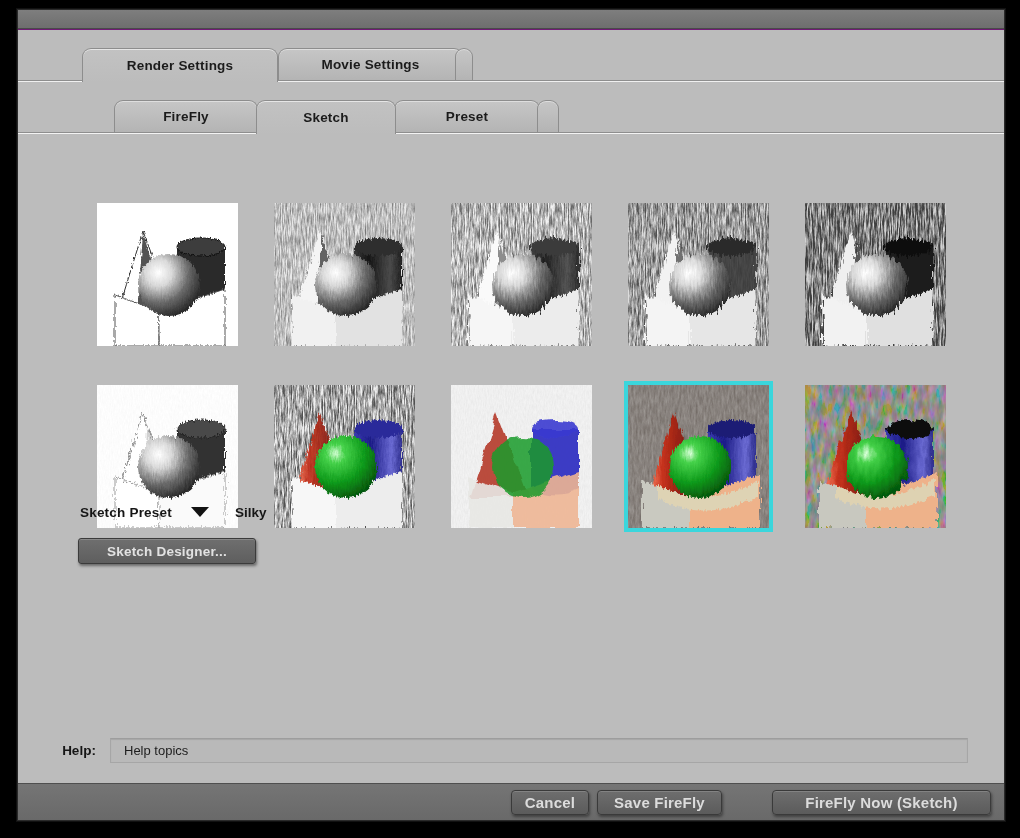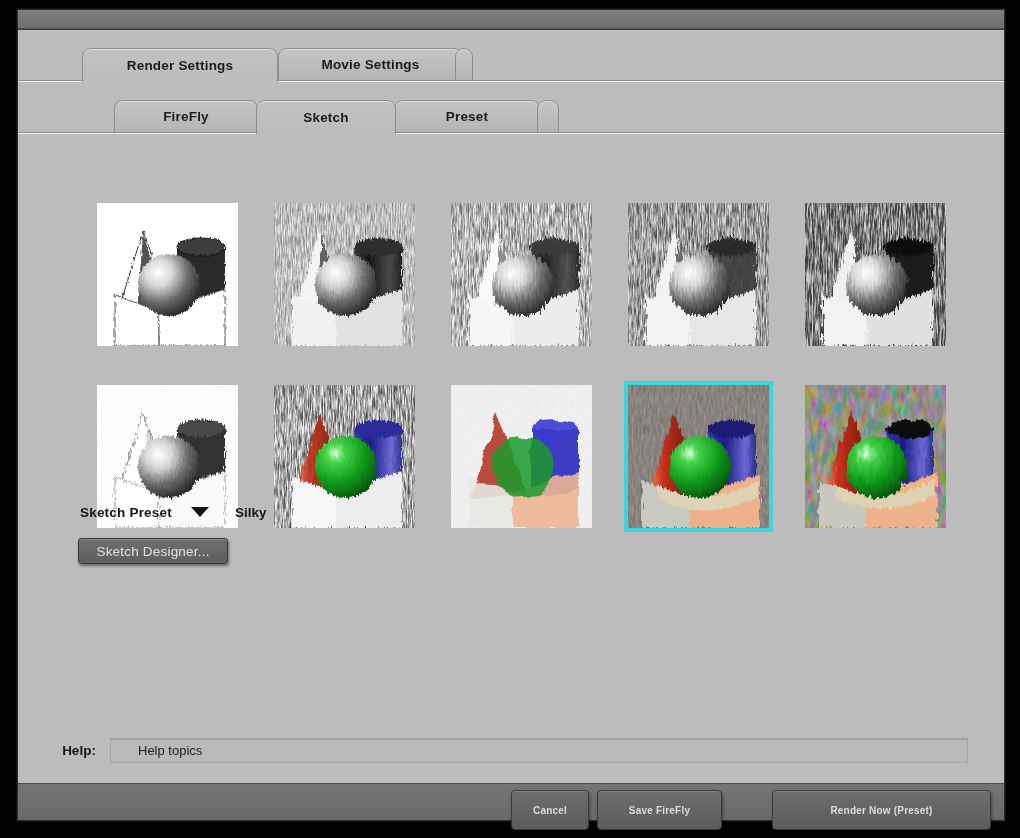--- a/index.html
+++ b/index.html
@@ -110,65 +110,65 @@
     cursor: pointer;
   }
   .preset-value {
     margin-left: 26px;
     font-size: 13.5px; font-weight: bold; color: #161616;
   }
 
   
   .sd-btn {
     position: absolute; left: 60px; top: 404px;
-    width: 150px; height: 26px;
+    width: 178px; height: 26px;
     background: linear-gradient(#6f6f6f, #5e5e5e);
     border: 1px solid #3b3b3b;
     border-radius: 3px;
     color: #e2e2e2;
-    font-size: 13.5px; font-weight: normal;
+    font-size: 13.5px; font-weight: bold;
     display: flex; align-items: center; justify-content: center;
     box-shadow: 1px 2px 3px rgba(0,0,0,.45), inset 0 1px 0 rgba(255,255,255,.18);
     cursor: pointer; letter-spacing: .2px;
   }
 
   
   .help-row {
     position: absolute; left: 30px; top: 604px;
     display: flex; align-items: center; width: 920px; text-align: center;
   }
   .help-label {
     font-size: 13.5px; font-weight: bold; color: #161616;
     width: 62px;
   }
   .help-field {
     flex: 1; height: 25px;
     background: #b9b9b9;
     border: 1px solid #a6a6a6;
     border-top-color: #9d9d9d;
     display: flex; align-items: center;
-    padding-left: 27px;
+    padding-left: 13px;
     font-size: 13px; color: #1d1d1d;
     box-shadow: inset 0 1px 1px rgba(0,0,0,.10);
     cursor: text;
   }
 
   
   .bottombar {
     position: absolute; left: 0; bottom: 0; width: 100%; height: 37px;
     background: linear-gradient(#757575, #696969);
     border-top: 1px solid #4f4f4f;
   }
   .btn {
-    position: absolute; top: 6px; height: 40px;
+    position: absolute; top: 6px; height: 25px;
     background: linear-gradient(#6e6e6e, #5b5b5b);
     border: 1px solid #3a3a3a;
     border-radius: 4px;
     color: #dcdcdc;
-    font-size: 10px; font-weight: bold;
+    font-size: 15px; font-weight: bold;
     display: flex; align-items: center; justify-content: center;
     box-shadow: 1px 2px 3px rgba(0,0,0,.4), inset 0 1px 0 rgba(255,255,255,.15);
     cursor: pointer; letter-spacing: .2px;
   }
   .btn-cancel { right: 415px; width: 78px; }
   .btn-save   { right: 282px; width: 125px; }
   .btn-render { right: 13px;  width: 219px; }
 </style>
 </head>
 <body>
@@ -504,18 +504,18 @@
     </div>
 
     <div class="bottombar">
       <div class="btn btn-cancel">
         <span>Cancel</span>
       </div>
       <div class="btn btn-save">
         <span>Save FireFly</span>
       </div>
       <div class="btn btn-render">
-        <span>Render Now (Preset)</span>
+        <span>FireFly Now (Sketch)</span>
       </div>
     </div>
 
   </div>
 </div>
 
 </body></html>

